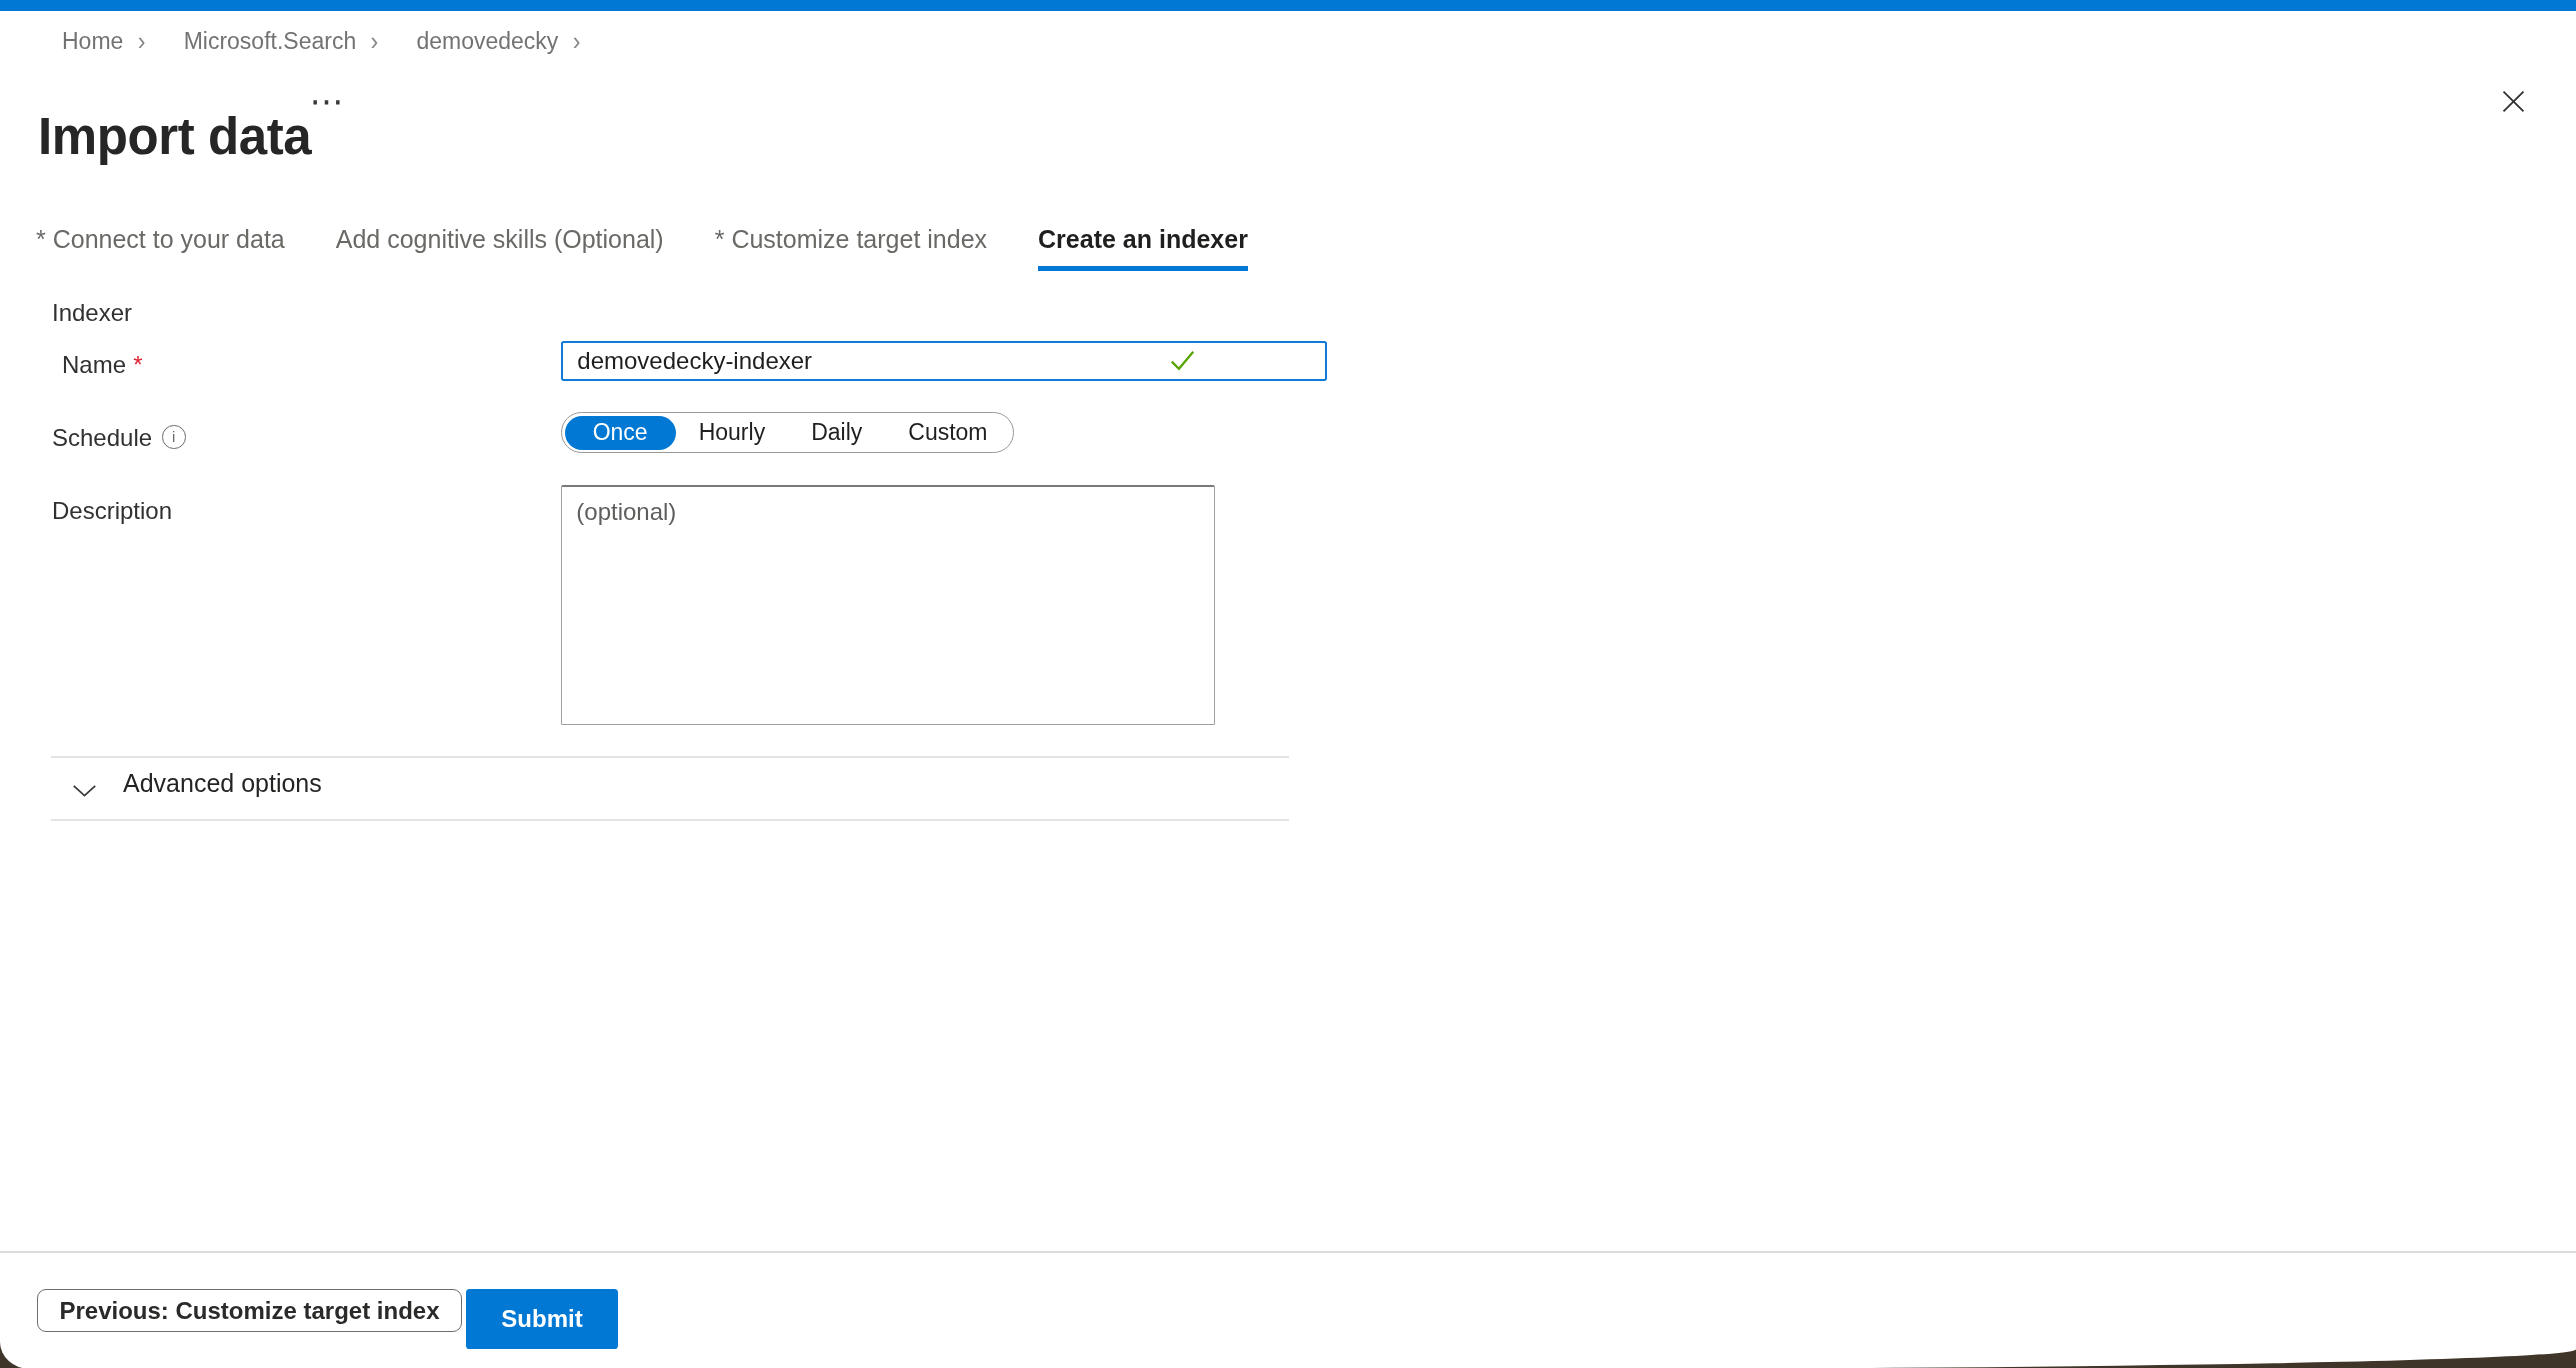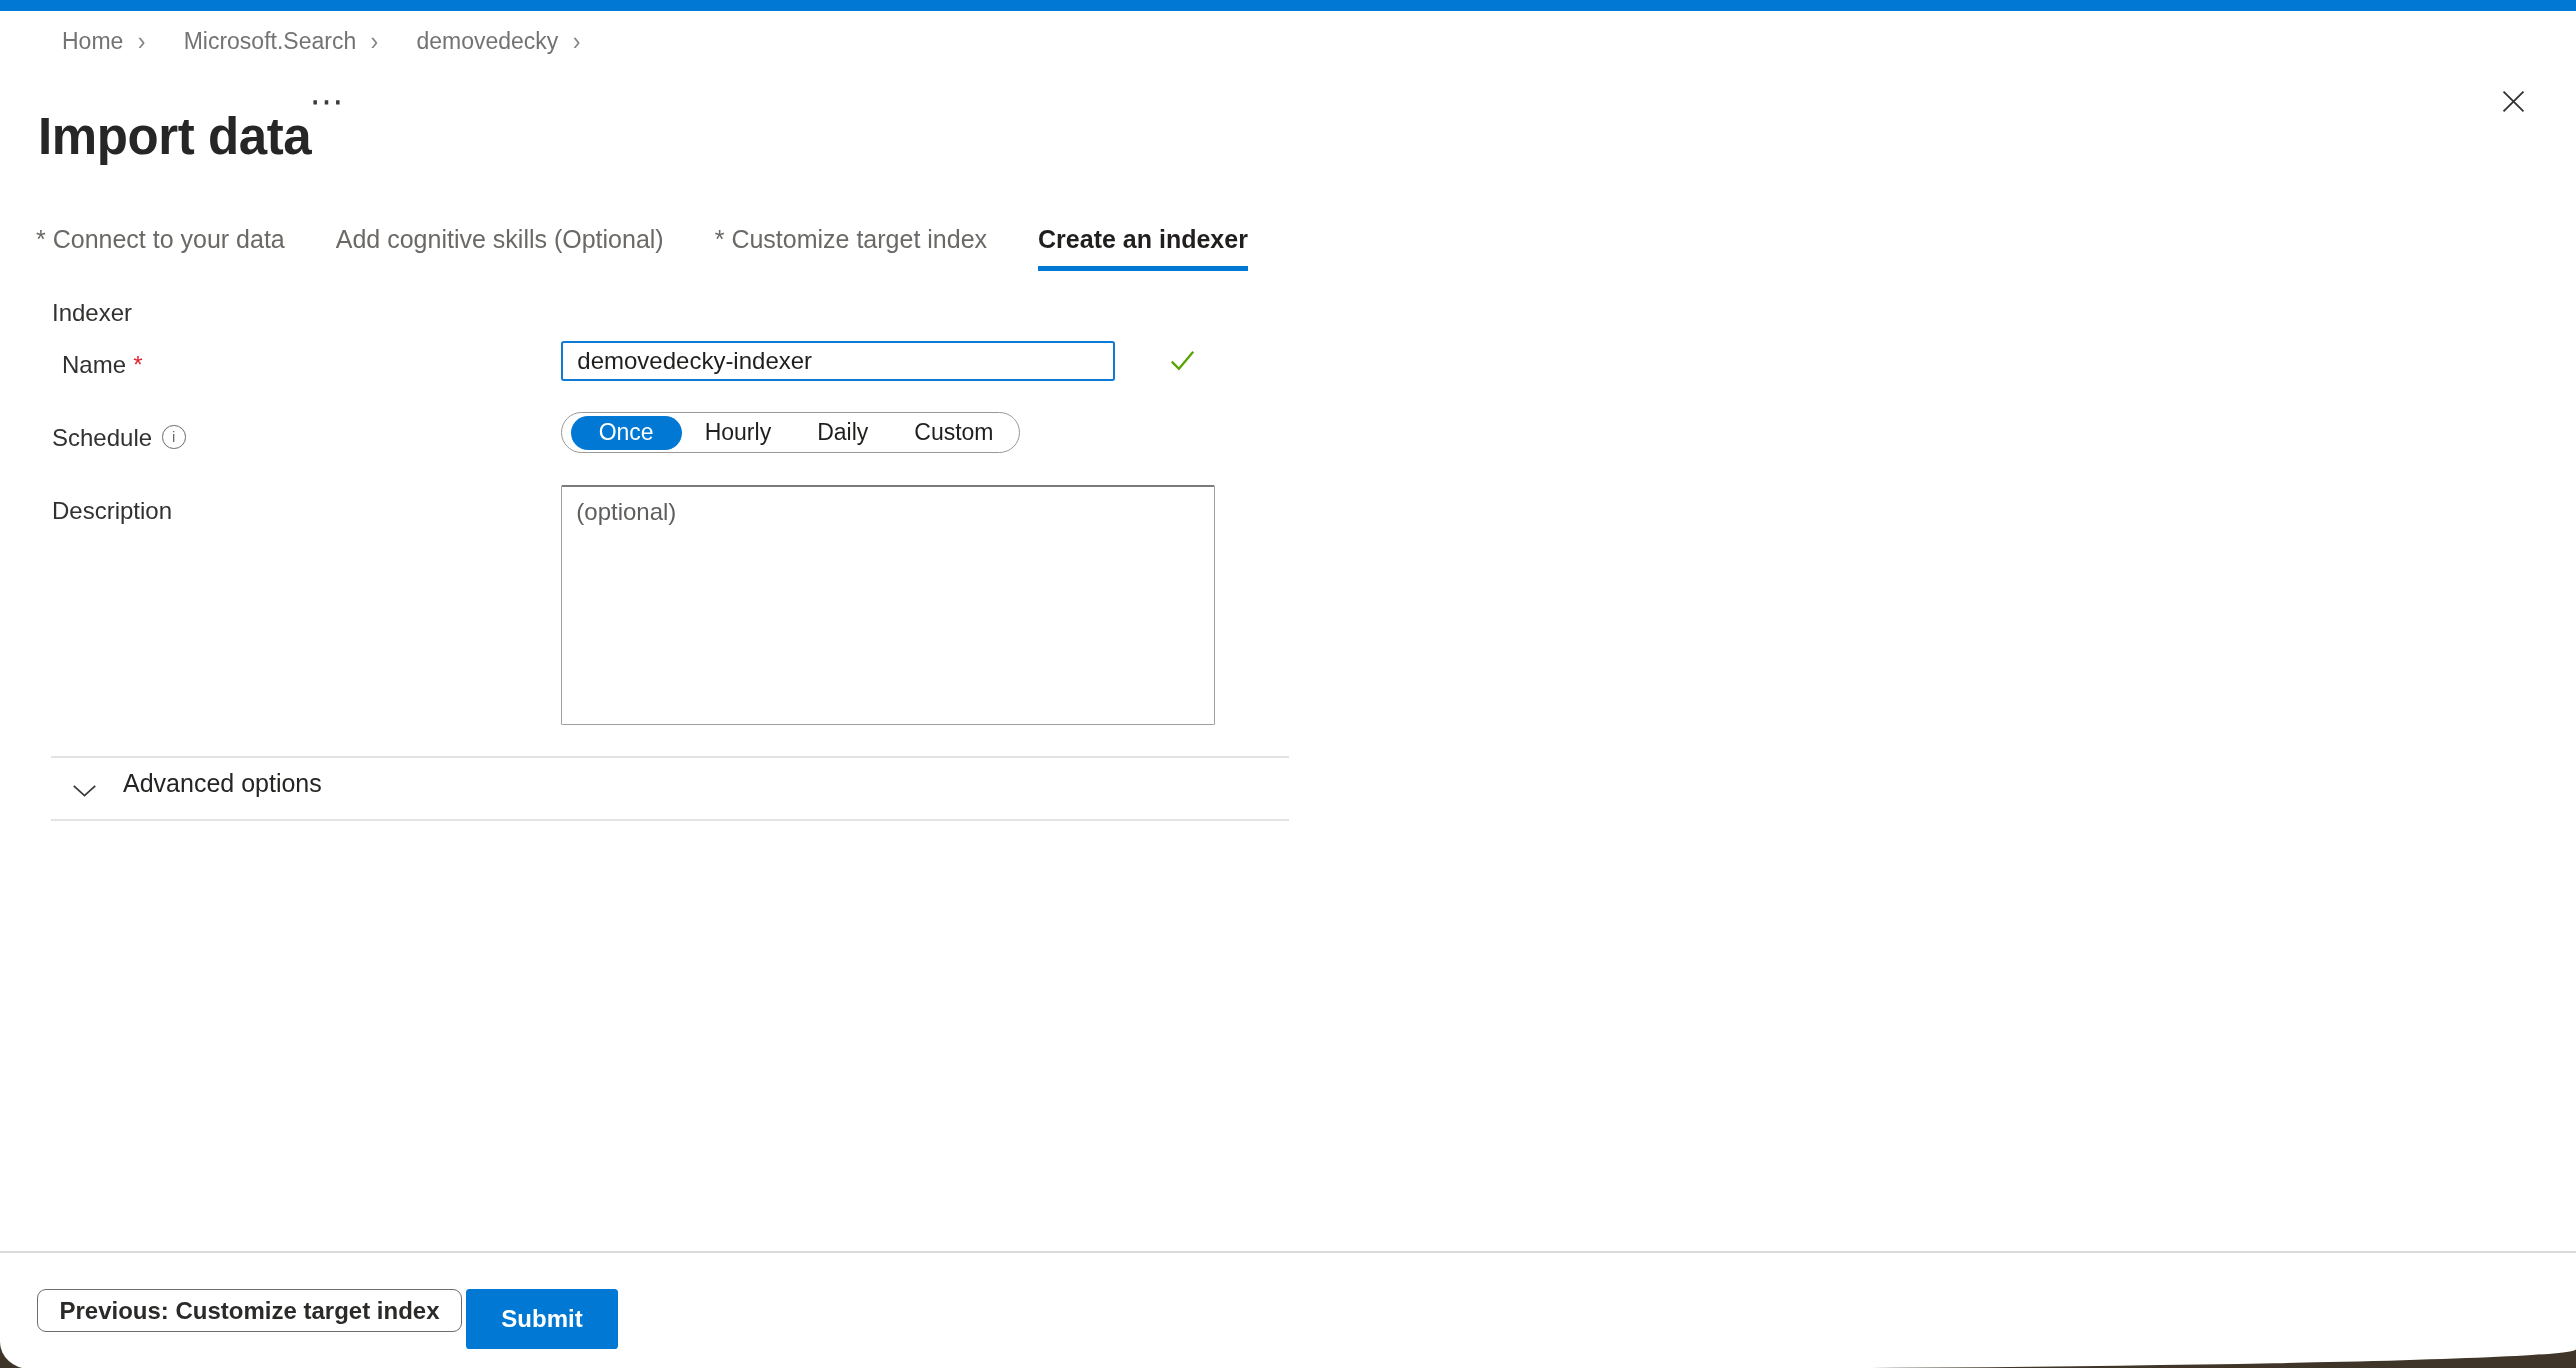--- a/index.html
+++ b/index.html
@@ -21,40 +21,40 @@
   .crumb-sep{color:#8a8886;font-size:23px;transform:scaleY(1.15);}
   .title{position:absolute;top:73px;left:38px;font-size:51px;font-weight:700;color:#262626;letter-spacing:-0.4px;}
   .more-btn{position:absolute;left:304px;top:79px;font-size:34px;color:#3b3a39;cursor:pointer;line-height:1;padding:5.4px;}
   .close-btn{position:absolute;left:2494px;top:82px;width:39px;height:39px;display:flex;align-items:center;justify-content:center;cursor:pointer;}
   .tabs{position:absolute;left:36px;top:225px;display:flex;gap:51px;}
   .tab{font-size:25px;color:#6b6966;padding-bottom:11.6px;cursor:pointer;white-space:nowrap;}
   .tab.active{color:#201f1e;font-weight:700;border-bottom:5.4px solid #0078d4;text-align:right;}
   .field-label{position:absolute;font-size:24px;color:#323130;}
   .req{color:#e01e2c;margin-left:7.2px;}
   .name-input{
-    position:absolute;left:561px;top:341px;width:554px;height:40px;
+    position:absolute;left:561px;top:341px;width:766px;height:40px;
     border:2.7px solid #0f7bd6;border-radius:2.7px;box-sizing:border-box;
     padding:0 50px 0 14.3px;font-size:24px;color:#201f1e;font-family:inherit;outline:none;
   }
   .valid-check{position:absolute;left:1170px;top:350px;}
   .info-icon{
     position:absolute;left:162px;top:425px;width:21.5px;height:21.5px;
     border:1.8px solid #6b6966;border-radius:50%;color:#6b6966;
     font-size:15px;display:flex;align-items:center;justify-content:center;cursor:pointer;
   }
   .schedule-group{
     position:absolute;left:561px;top:412px;height:41px;
     border:1.8px solid #999896;border-radius:21.5px;background:#fff;
     display:flex;align-items:center;padding:0 2.7px;box-sizing:border-box;
   }
   .schedule-opt{
     font-size:23px;color:#201f1e;padding:0 23px;height:34px;
     display:flex;align-items:center;border-radius:17px;cursor:pointer;white-space:nowrap;
   }
-  .schedule-opt.active{background:#0078d4;color:#fff;padding:0 28px;margin-left:6px;}
+  .schedule-opt.active{background:#0078d4;color:#fff;padding:0 28px;}
   .desc-area{
     position:absolute;left:561px;top:485px;width:654px;height:240px;box-sizing:border-box;
     border:1.8px solid #a19f9d;border-top:2.7px solid #7c7a78;border-radius:1.8px;
     padding:10.7px 14.3px;font-size:24px;font-family:inherit;color:#201f1e;resize:none;outline:none;
   }
   .desc-area::placeholder{color:#5f5e5c;opacity:1;}
   .divider{position:absolute;height:1.8px;background:#e4e3e1;}
   .divider.d1{left:51px;top:756px;width:1238px;}
   .divider.d2{left:51px;top:819px;width:1238px;}
   .divider.footer-line{left:0;top:1251px;width:2576px;background:#dcdbd9;}

